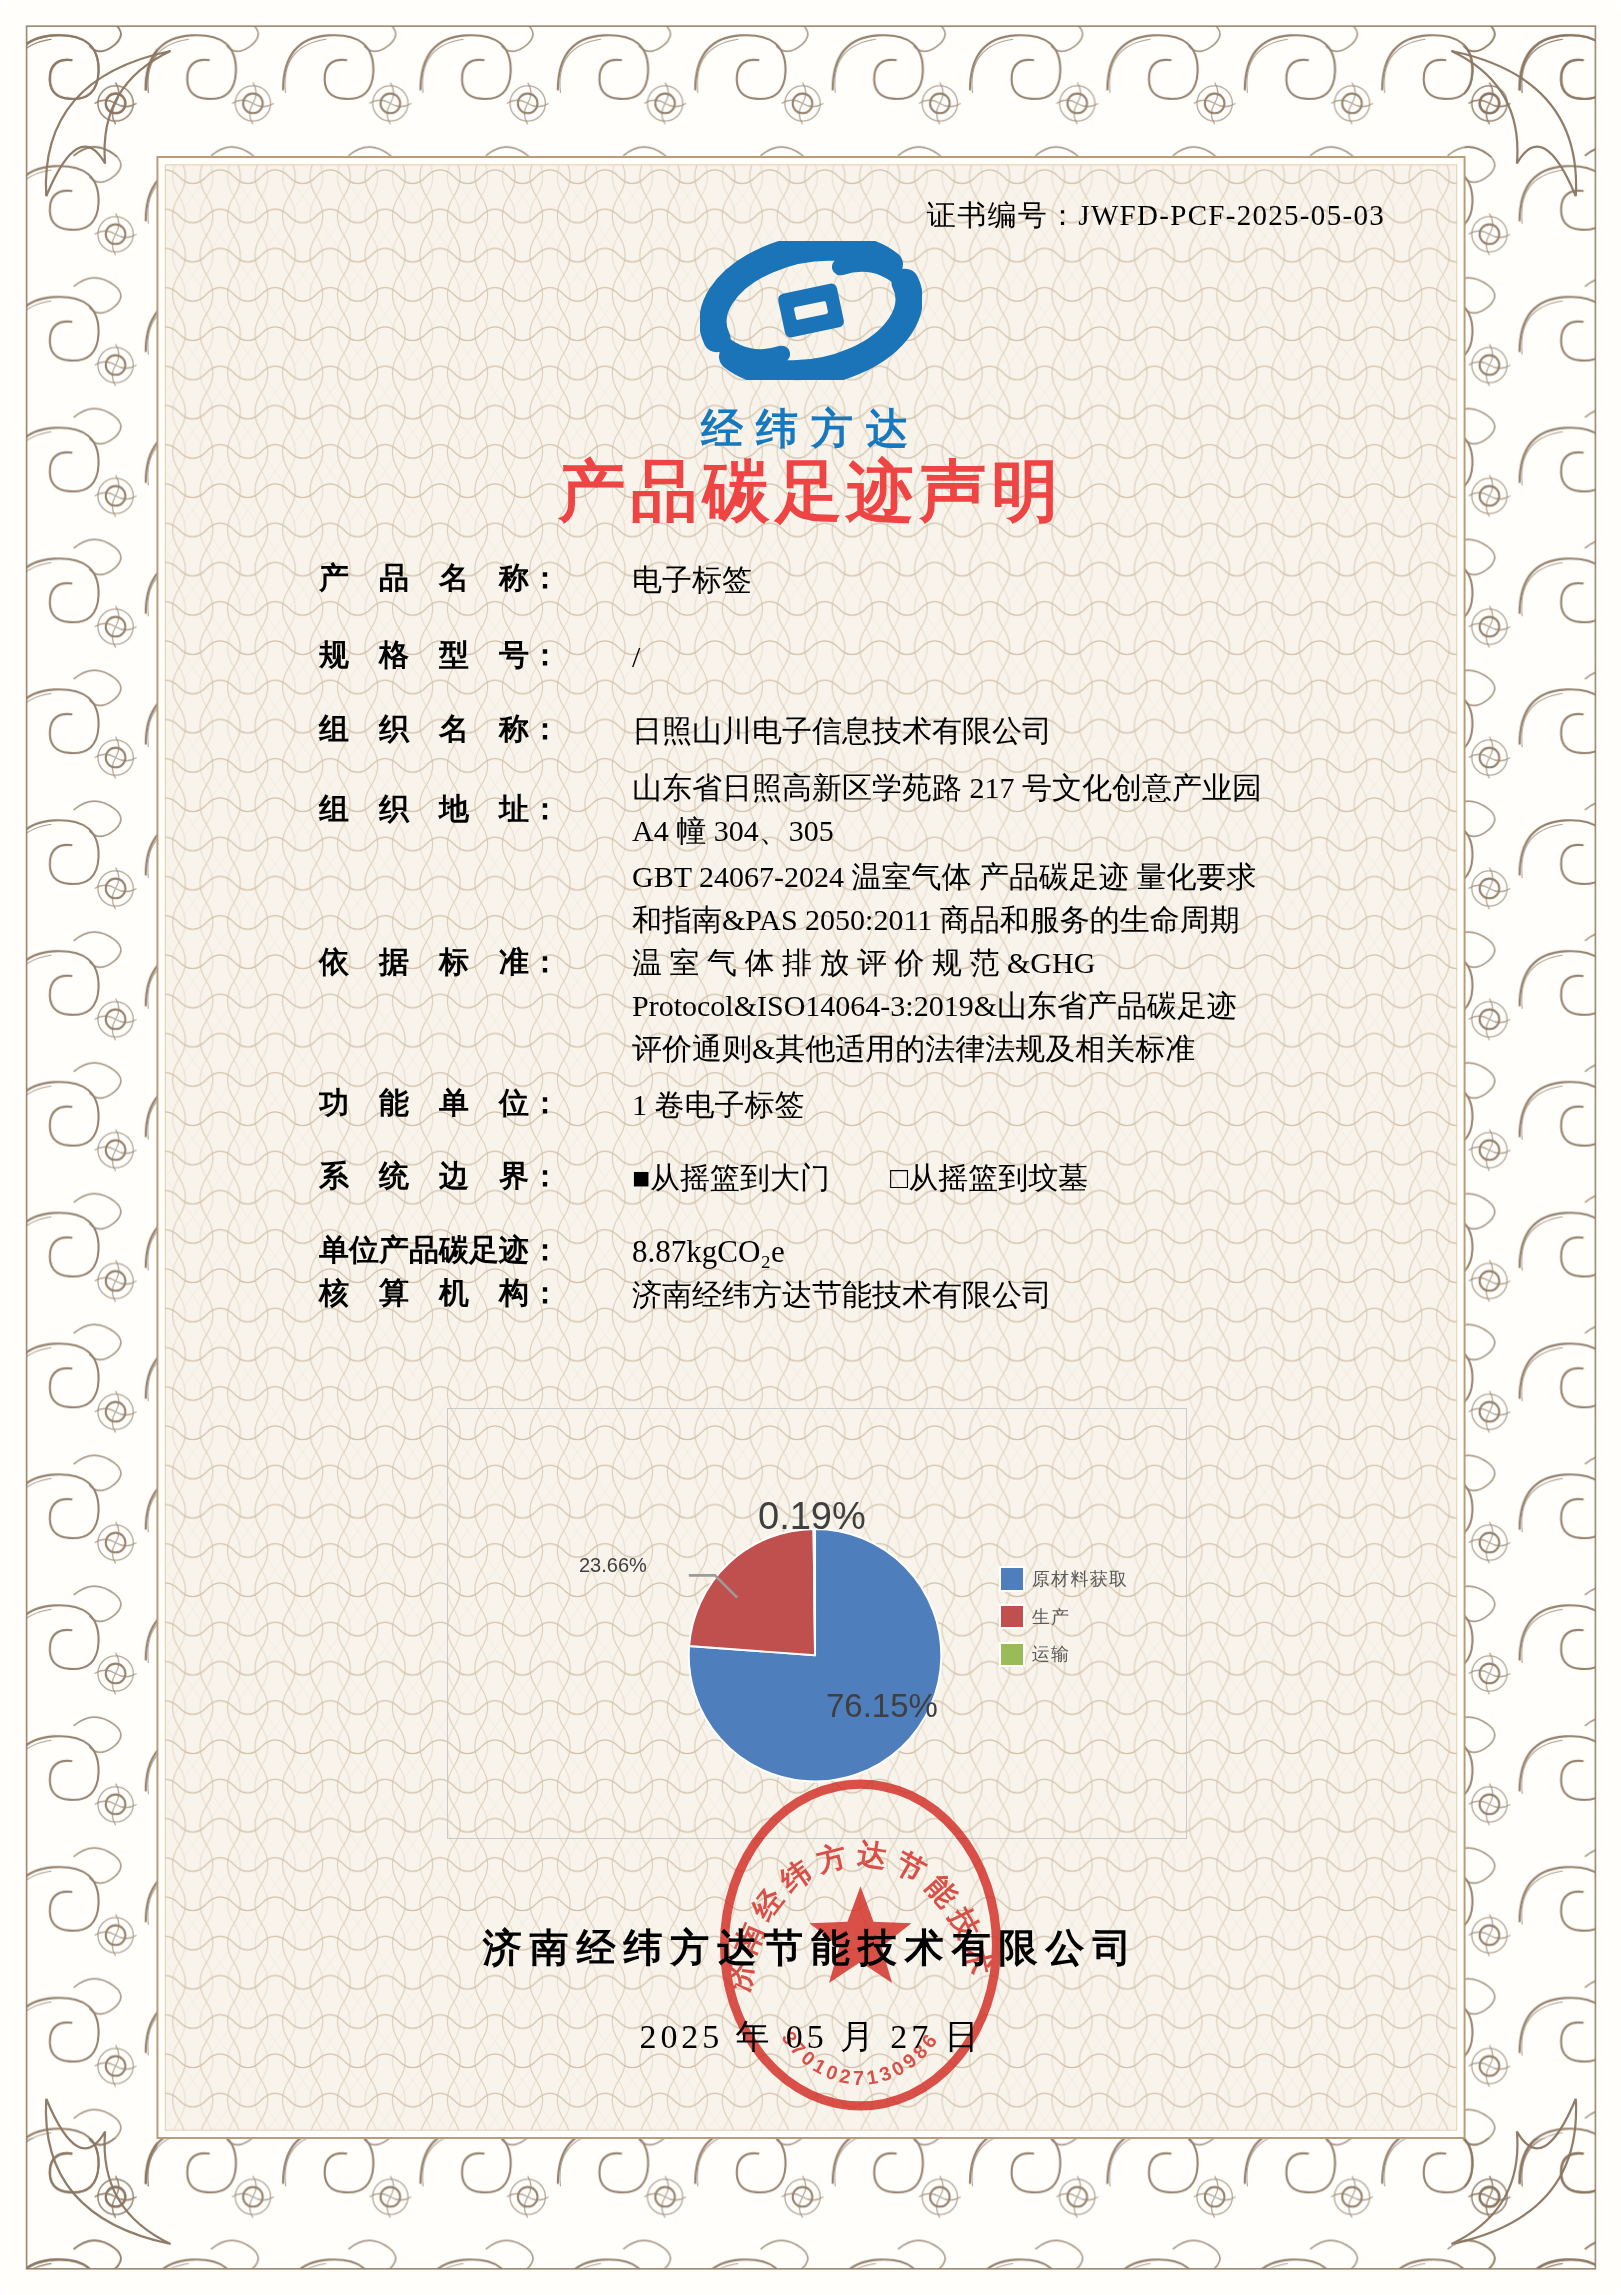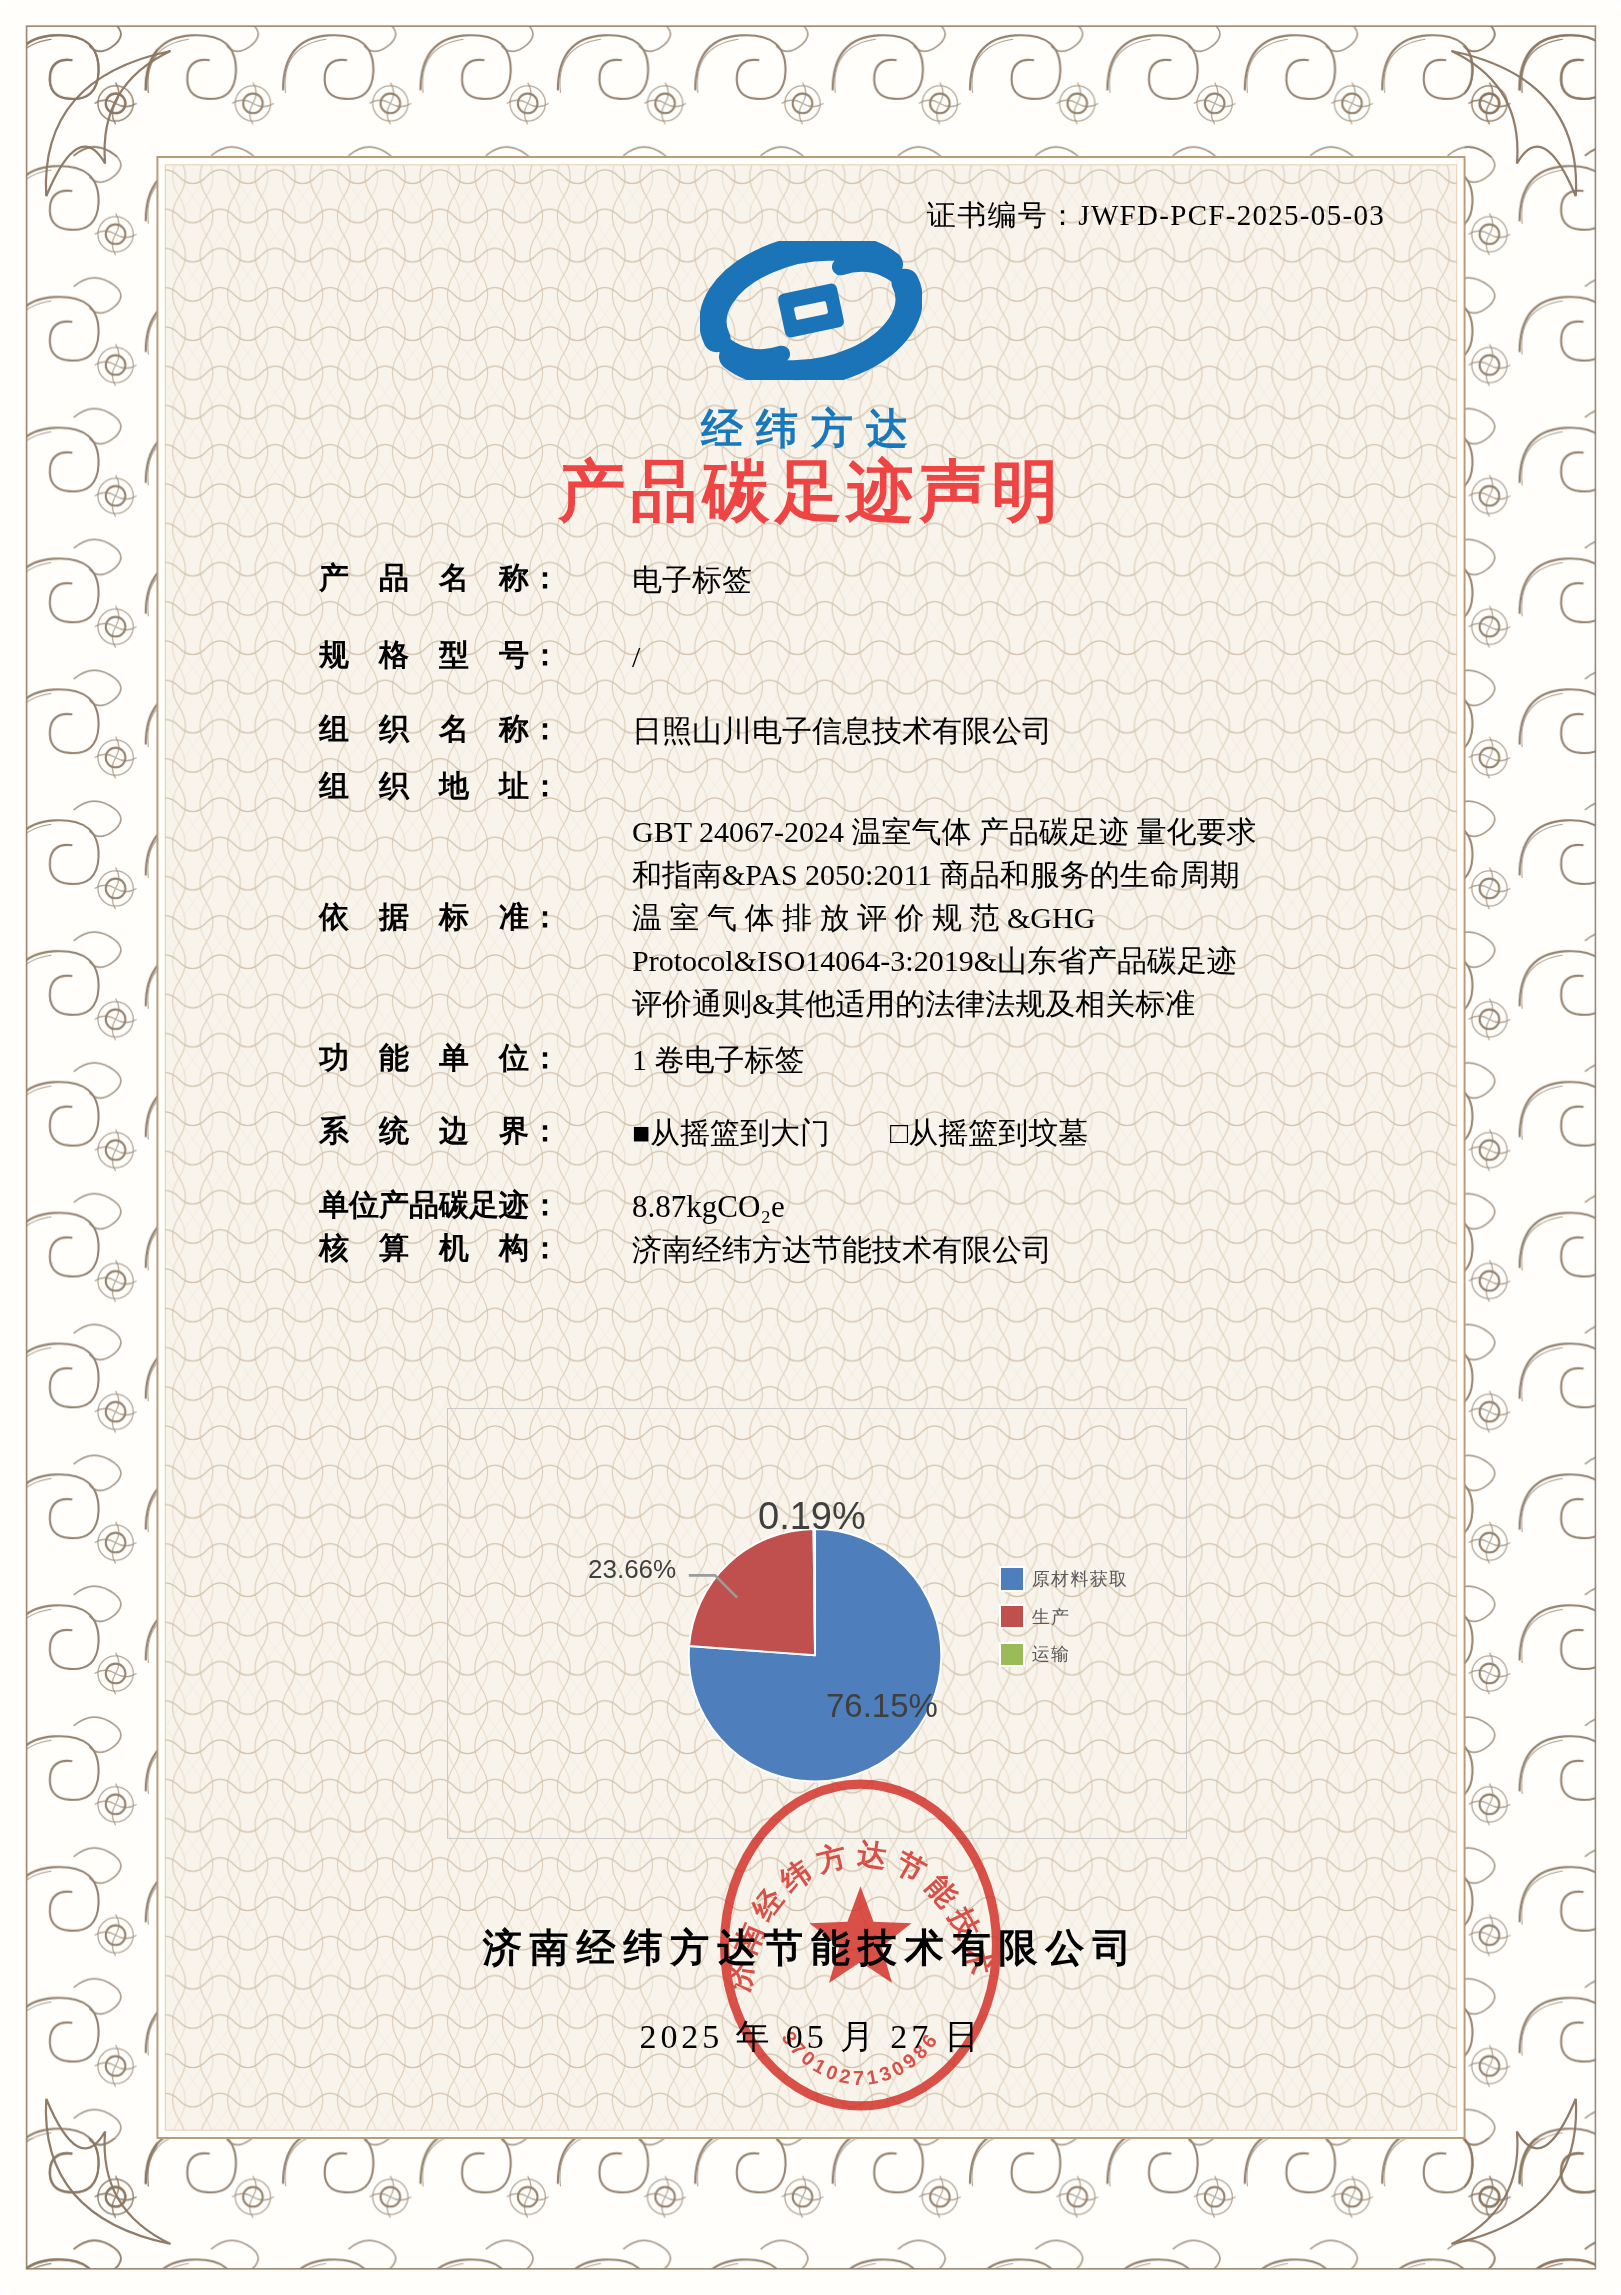--- a/index.html
+++ b/index.html
@@ -53,21 +53,21 @@
   .chart-box{
     position:absolute; left:447px; top:1408px; width:738px; height:429px;
     border:1.3px solid #c9c9c9; background:transparent;
   }
   .chart-svg{position:absolute;left:0;top:0;}
   .pie-label{
     position:absolute; font-family:"Liberation Sans","DejaVu Sans",sans-serif;
     color:#3f3f3f;
   }
   .pl-green{left:310px; top:86px; font-size:38px;}
-  .pl-red{left:140px; top:145px; font-size:26px;}
+  .pl-red{left:131px; top:145px; font-size:20px;}
   .pl-blue{left:378px; top:278px; font-size:33px;}
   .legend{position:absolute; left:553px; top:158px;}
   .legend-item{display:flex; align-items:center; margin-bottom:13.7px;}
   .legend-swatch{
     width:21.6px; height:21.6px; margin-right:9.2px;
     box-shadow:0 0 0 2px #ffffff;
   }
   .legend-label{
     font-family:"Liberation Sans","DejaVu Sans",sans-serif;
     font-size:18px; color:#595959; letter-spacing:1.3px;
@@ -172,20 +172,24 @@
 
       <div class="frow mt50">
         <span class="flabel">组　织　名　称</span>
         <span class="fcolon">：</span>
         <span class="fvalue">日照山川电子信息技术有限公司</span>
       </div>
 
       <div class="frow center mt25">
         <span class="flabel">组　织　地　址</span>
         <span class="fcolon">：</span>
+        <span class="fvalue">
+          <div class="vline">山东省日照高新区学苑路 217 号文化创意产业园</div>
+          <div class="vline">A4 幢 304、305</div>
+        </span>
       </div>
 
       <div class="frow center mt4">
         <span class="flabel">依　据　标　准</span>
         <span class="fcolon">：</span>
         <span class="fvalue">
           <div class="vline">GBT 24067-2024 温室气体 产品碳足迹 量化要求</div>
           <div class="vline">和指南&amp;PAS 2050:2011 商品和服务的生命周期</div>
           <div class="vline">温 室 气 体 排 放 评 价 规 范  &amp;GHG</div>
           <div class="vline">Protocol&amp;ISO14064-3:2019&amp;山东省产品碳足迹</div>

